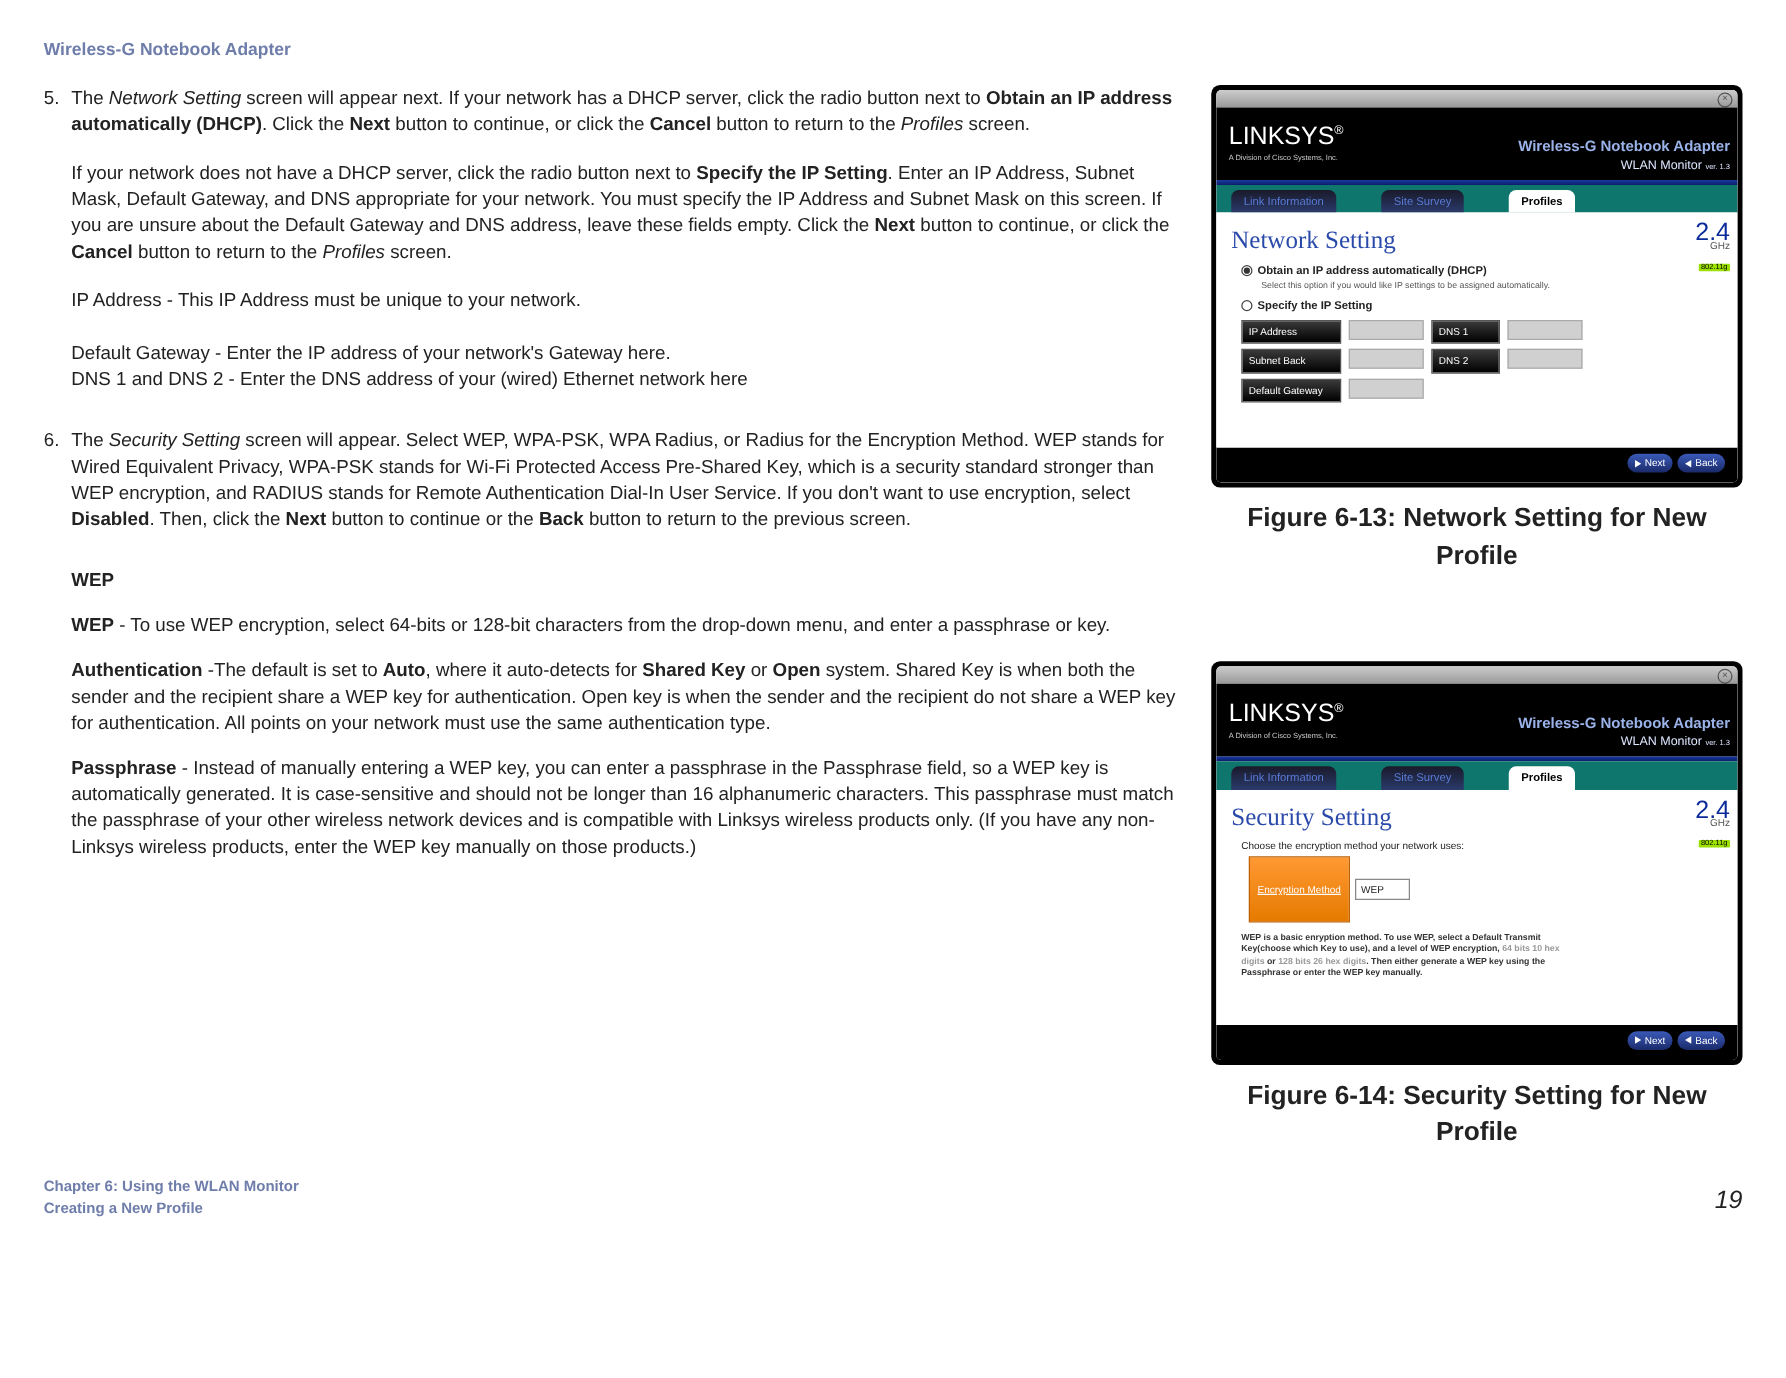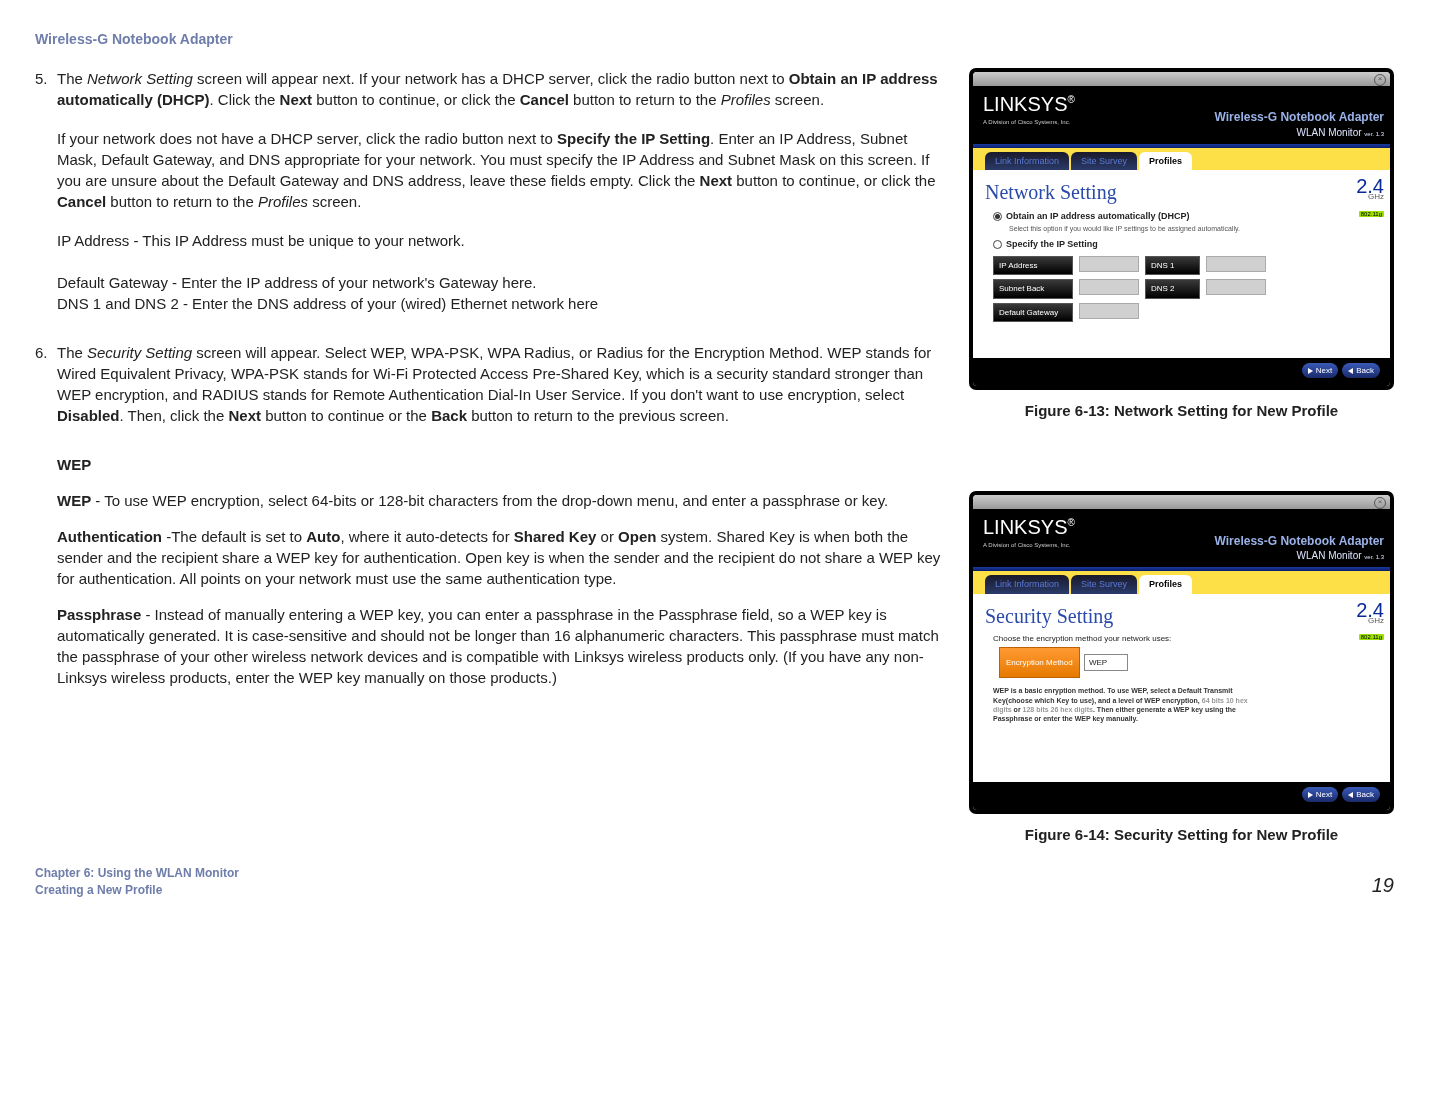--- a/index.html
+++ b/index.html
@@ -47,21 +47,21 @@
   }
   .italic {
     font-style: italic;
   }
   .sub-indent {
     margin-left: 22px;
   }
   .caption {
     text-align: center;
     font-weight: bold;
-    font-size: 15px;
+    font-size: 21px;
     margin-top: 10px;
   }
   .app-window {
     background: #000;
     border-radius: 7px;
     padding: 4px;
     margin-bottom: 5px;
   }
   .app-inner {
     background: #fff;
@@ -84,21 +84,21 @@
     border-radius: 50%;
     font-size: 8px;
     line-height: 8px;
     text-align: center;
     color: #555;
   }
   .app-brand {
     background: #000;
     color: #fff;
     display: flex;
-    align-items: flex-start;
+    align-items: center;
     height: 48px;
     padding: 4px 10px 6px 10px;
     position: relative;
   }
   .brand-logo {
     font-family: "Arial Black", Arial, sans-serif;
     font-size: 20px;
     color: #fff;
   }
   .brand-sub {
@@ -118,24 +118,25 @@
   }
   .wlan-mon {
     color: #dde6ff;
     font-size: 10px;
   }
   .blue-stripe {
     height: 4px;
     background: linear-gradient(#1a3aa0, #0a1d6a);
   }
   .tabs {
-    background: #fde047;
+    background: #0f766e;
     padding: 4px 0 0 12px;
     display: flex;
     font-size: 9px;
+    gap: 34px;
   }
   .tab {
     padding: 3px 10px;
     border-radius: 6px 6px 0 0;
     margin-right: 2px;
     color: #5a7ad6;
     background: linear-gradient(#1a1a2a, #2a3a6a);
   }
   .tab.active {
     background: #fff;
@@ -259,23 +260,24 @@
     margin: 8px 8px 0 8px;
     line-height: 1.35;
     max-width: 260px;
   }
   .sec-gray { color: #999; font-weight: bold; }
   .enc-label {
     display: inline-block;
     background: linear-gradient(#ff9933, #e67a00);
     color: #fff;
     font-size: 8px;
-    padding: 9px 6px;
+    padding: 20px 6px;
     border: 1px solid #c06000;
     margin-left: 14px;
+    text-decoration: underline;
   }
   .enc-select {
     display: inline-block;
     background: #fff;
     border: 1px solid #888;
     font-size: 8px;
     padding: 2px 20px 2px 4px;
     position: relative;
     top: 0;
   }

